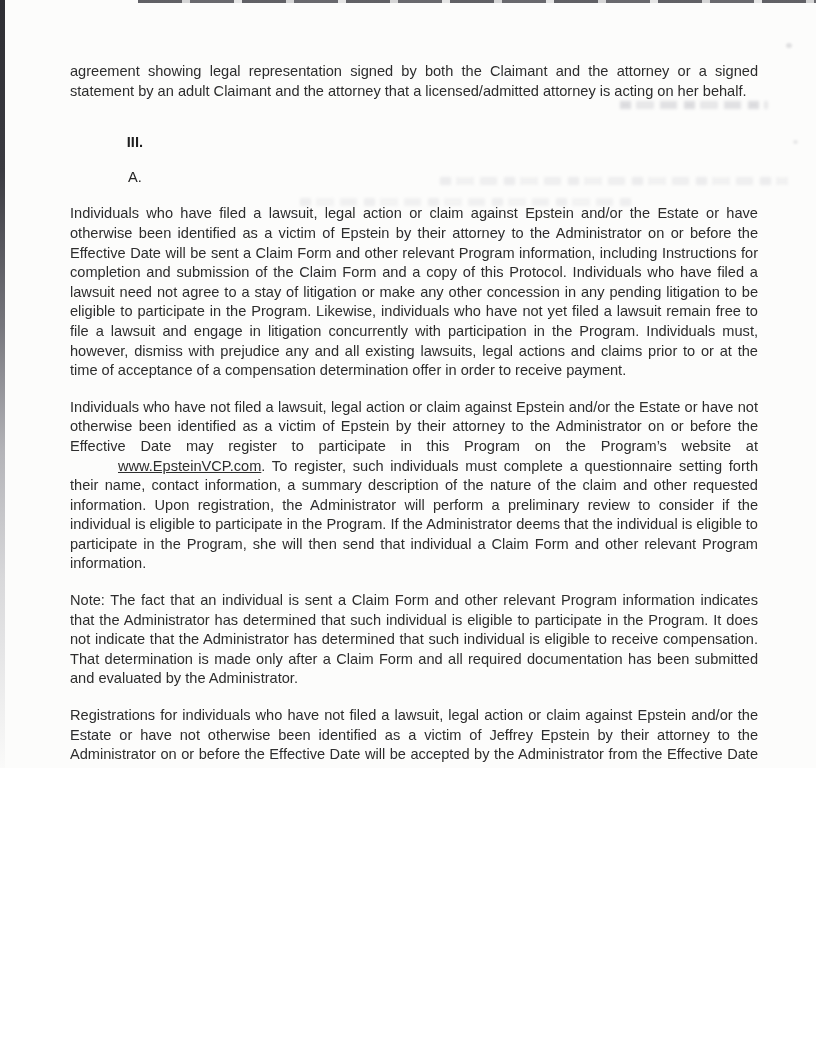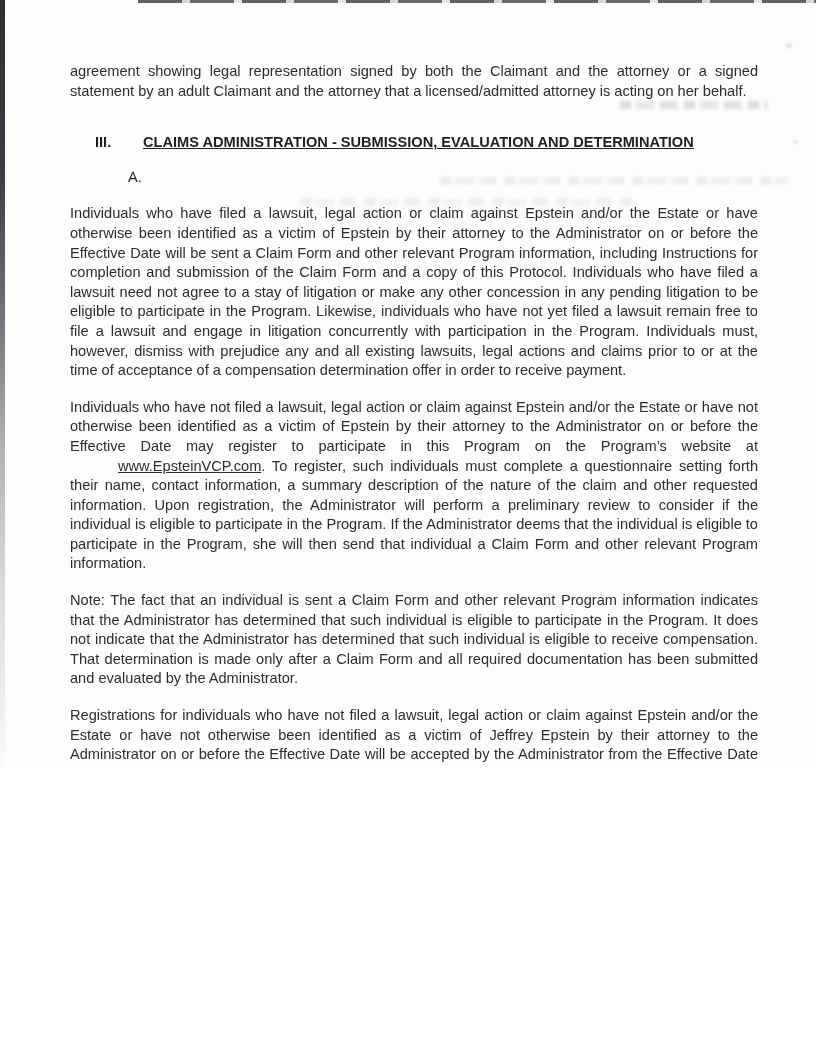--- a/index.html
+++ b/index.html
@@ -52,21 +52,22 @@
     text-align: justify;
   }
   .content p { margin: 0 0 17px 0; }
   .content p.intro { margin-bottom: 32px; }
 
   .section-heading {
     display: flex;
     margin: 0 0 15px 0;
     font-weight: bold;
     color: #1f1f1f;
-    text-align: left;
+    text-align: right;
+    gap: 46px;
   }
   .section-number { margin-left: 25px; width: 48px; flex: none; }
   .section-title { text-decoration: underline; }
 
   .subsection-heading {
     display: flex;
     margin: 0 0 17px 0;
     color: #242424;
     text-align: left;
   }
@@ -108,21 +109,20 @@
   <div class="bleed" style="left:70px; top:974px; width:28px; opacity:.14;"></div>
   <div class="speck" style="left:786px; top:43px; width:6px; height:5px; opacity:.25;"></div>
   <div class="speck" style="left:793px; top:140px; width:5px; height:4px; opacity:.18;"></div>
 
   <div class="content">
 
     <p class="intro">agreement showing legal representation signed by both the Claimant and the attorney or a signed statement by an adult Claimant and the attorney that a licensed/admitted attorney is acting on her behalf.</p>
 
     <div class="section-heading">
       <span class="section-number">III.</span>
-      <span class="section-title">CLAIMS ADMINISTRATION - SUBMISSION, EVALUATION AND DETERMINATION</span>
     </div>
 
     <div class="subsection-heading">
       <span class="subsection-letter">A.</span>
     </div>
 
     <p>Individuals who have filed a lawsuit, legal action or claim against Epstein and/or the Estate or have otherwise been identified as a victim of Epstein by their attorney to the Administrator on or before the Effective Date will be sent a Claim Form and other relevant Program information, including Instructions for completion and submission of the Claim Form and a copy of this Protocol.  Individuals who have filed a lawsuit need not agree to a stay of litigation or make any other concession in any pending litigation to be eligible to participate in the Program.  Likewise, individuals who have not yet filed a lawsuit remain free to file a lawsuit and engage in litigation concurrently with participation in the Program.  Individuals must, however, dismiss with prejudice any and all existing lawsuits, legal actions and claims prior to or at the time of acceptance of a compensation determination offer in order to receive payment.</p>
 
     <p><span>Individuals who have not filed a lawsuit, legal action or claim against Epstein and/or the Estate or have not otherwise been identified as a victim of Epstein by their attorney to the Administrator on or before the Effective Date may register to participate in this Program on the Program’s website at </span><span class="weblink">www.EpsteinVCP.com</span><span>. To register, such individuals must complete a questionnaire setting forth their name, contact information, a summary description of the nature of the claim and other requested information. Upon registration, the Administrator will perform a preliminary review to consider if the individual is eligible to participate in the Program.  If the Administrator deems that the individual is eligible to participate in the Program, she will then send that individual a Claim Form and other relevant Program information.</span></p>
 

